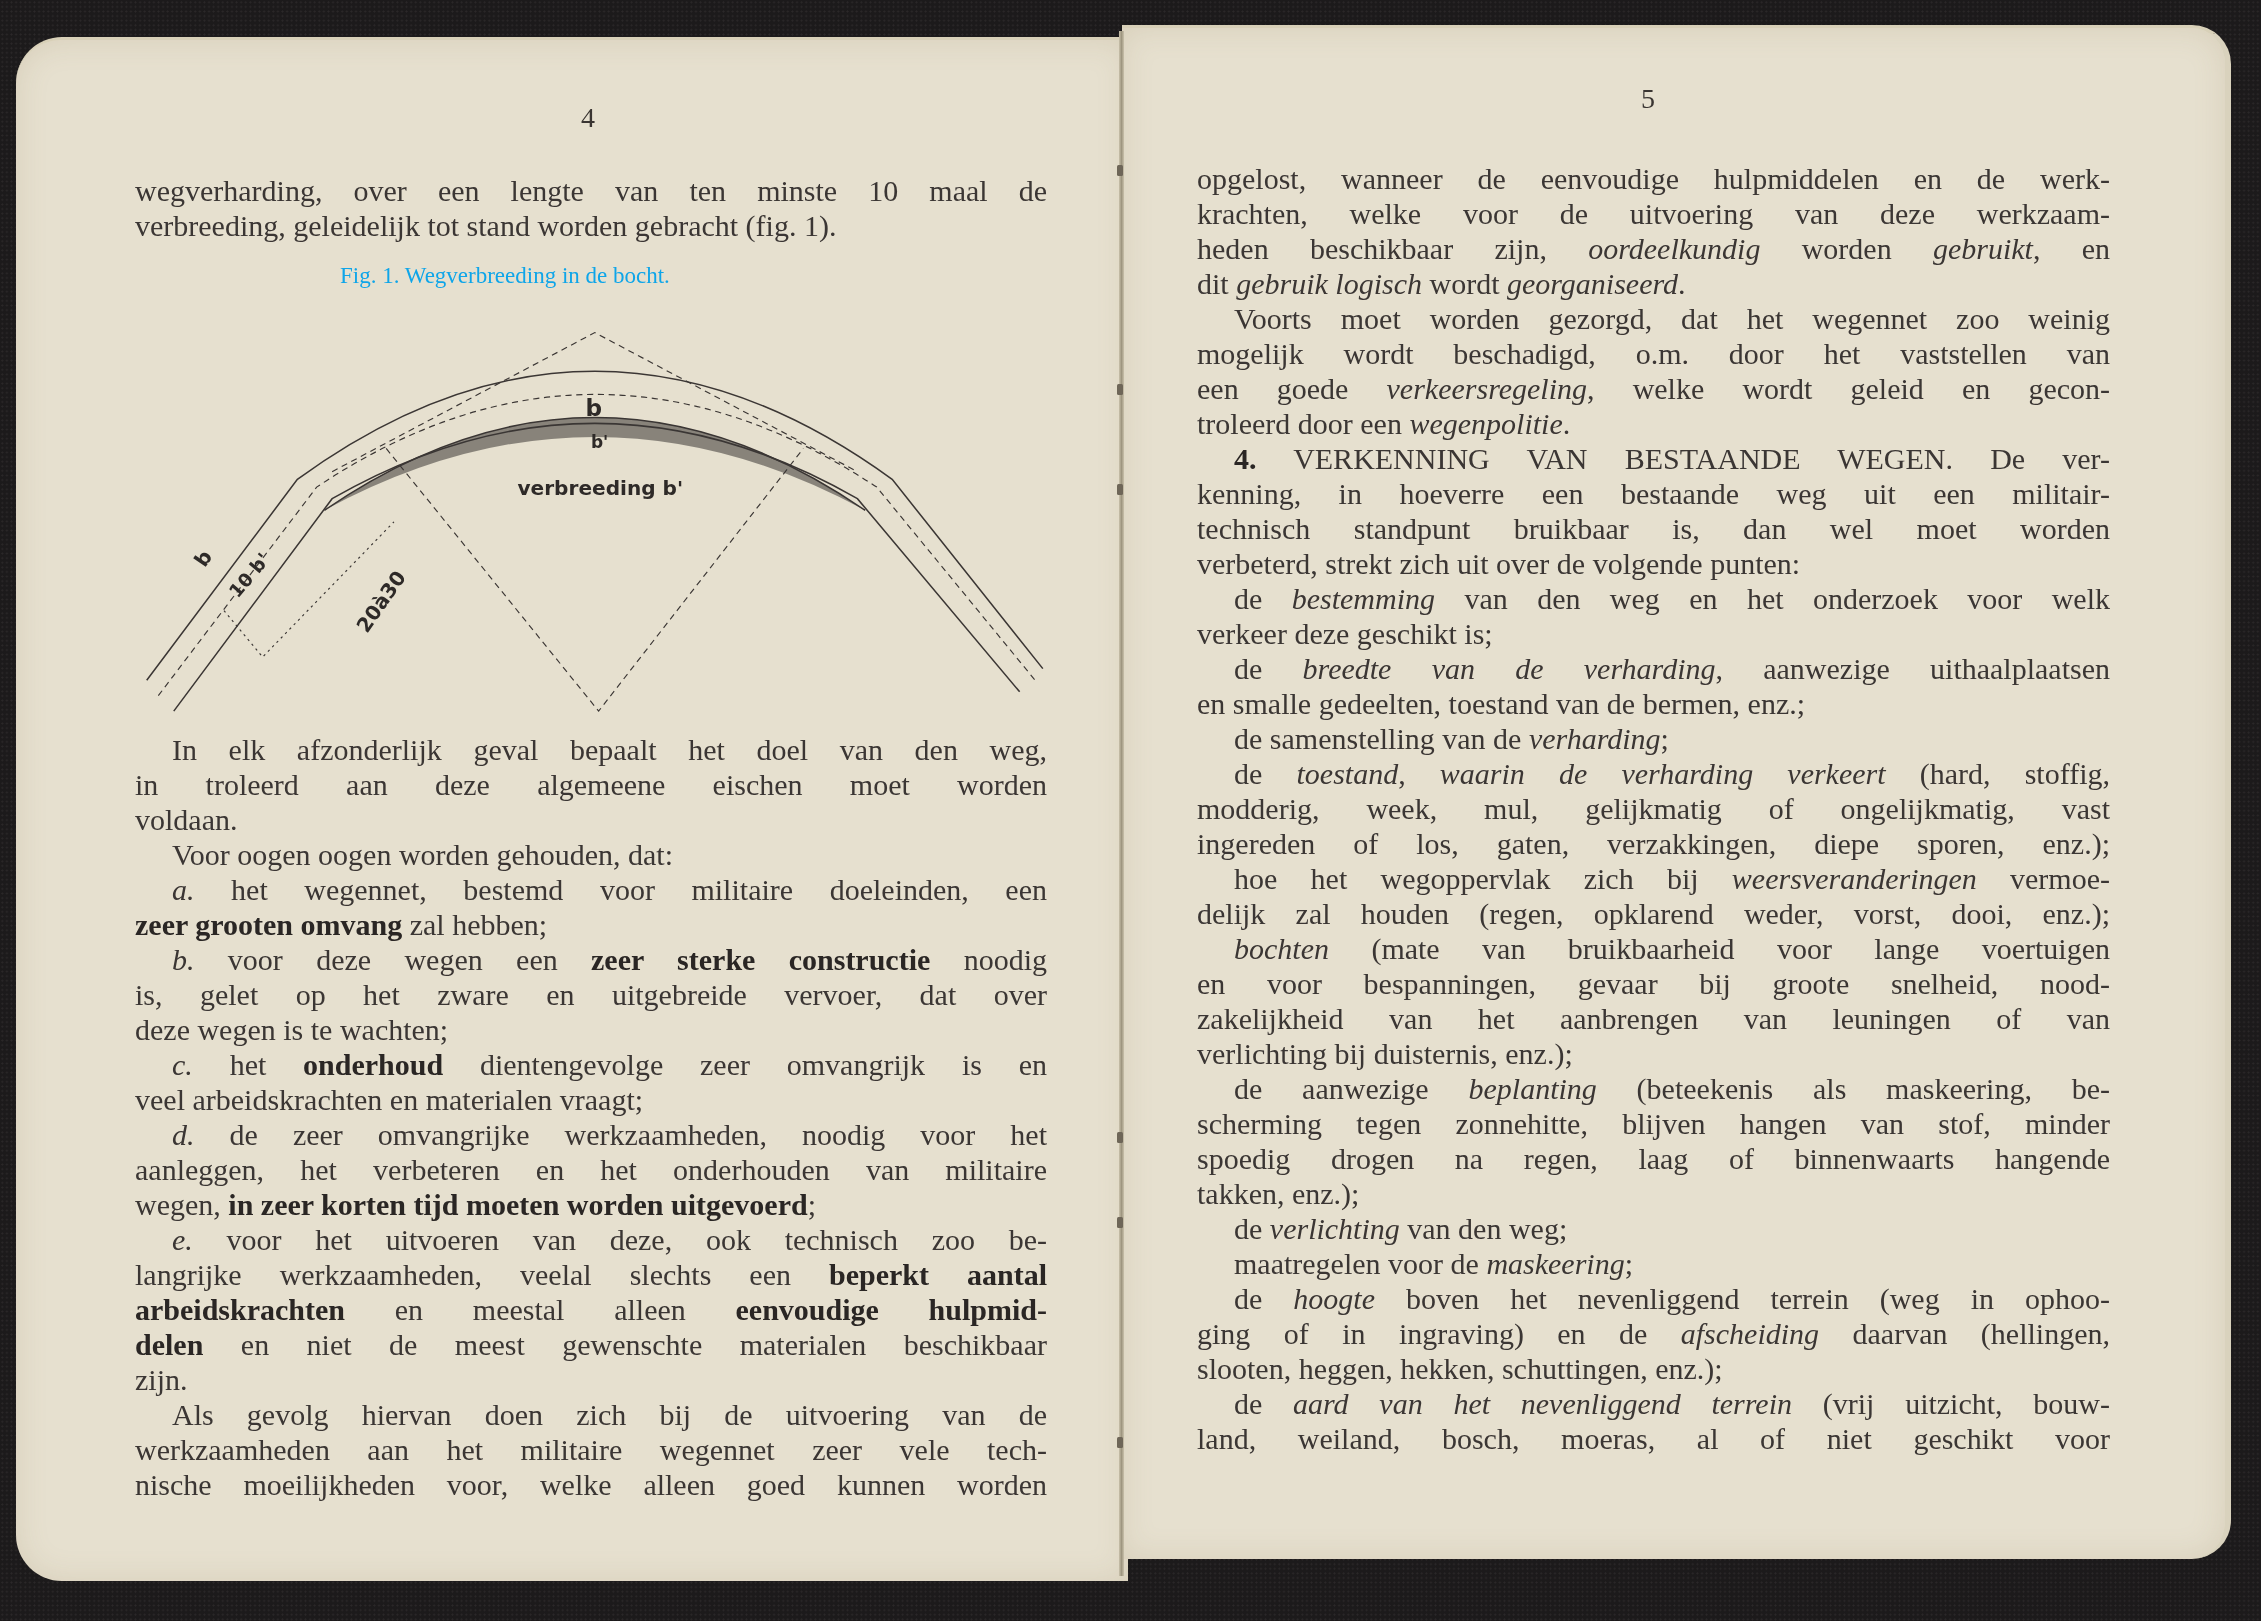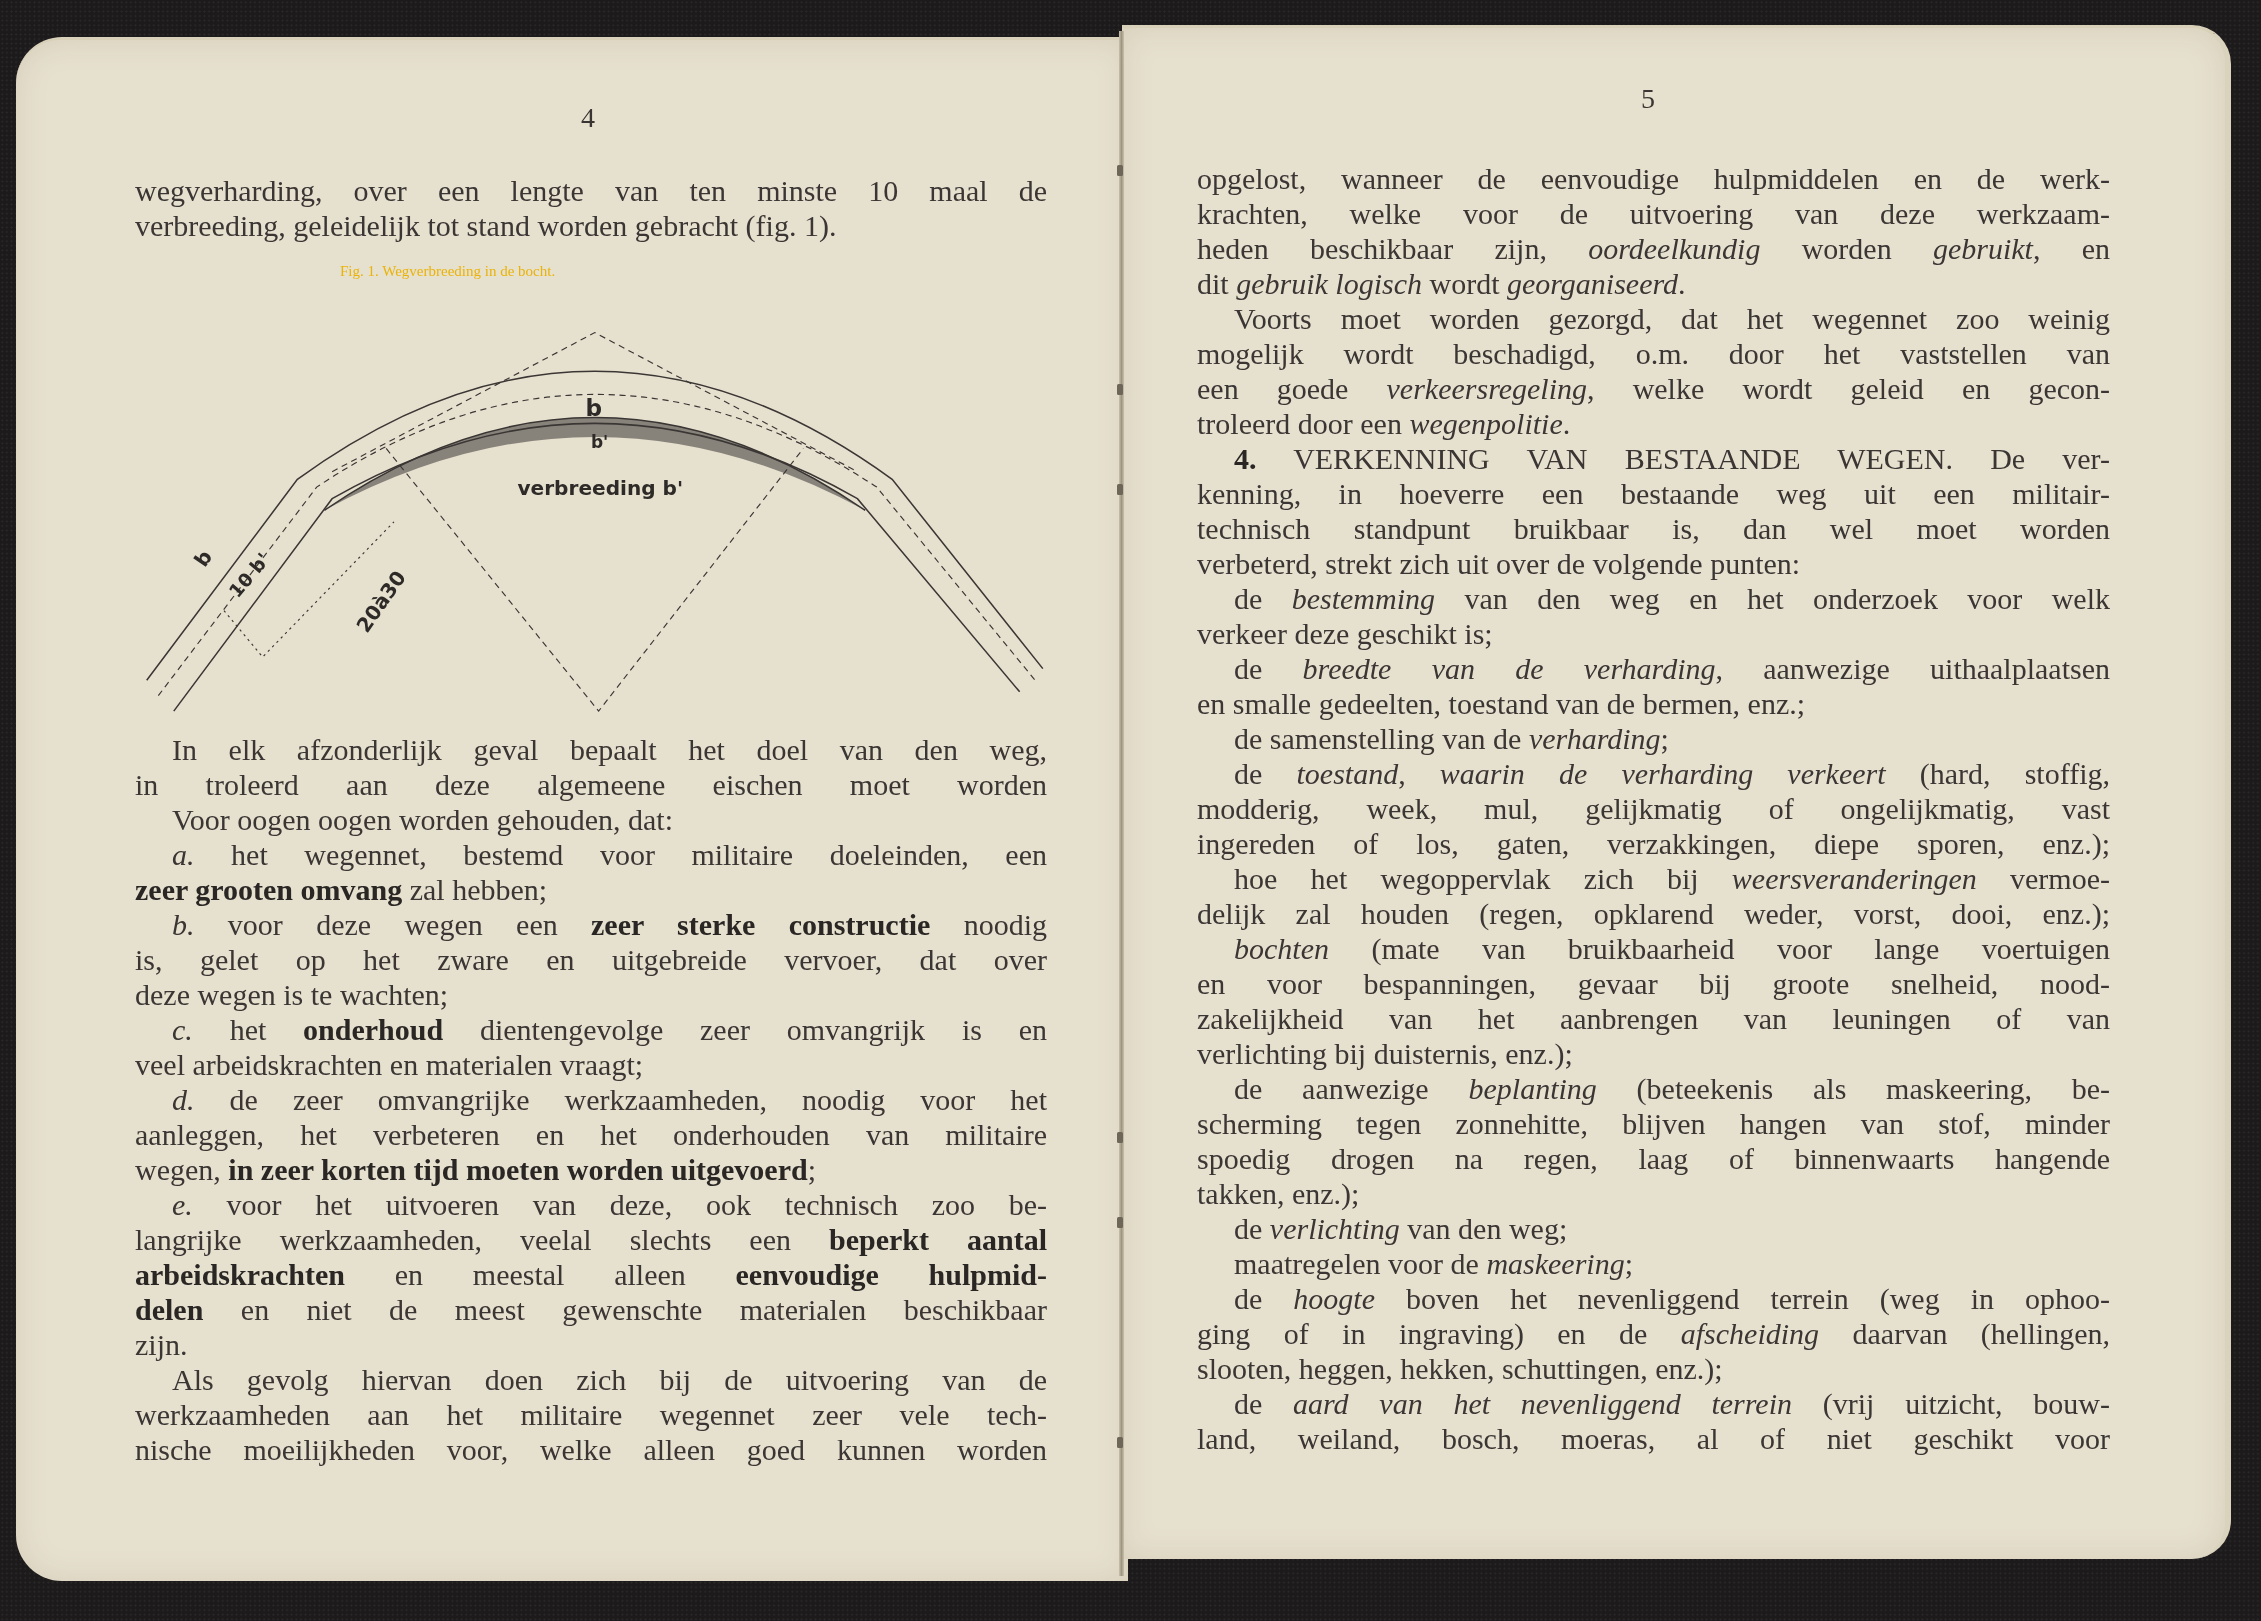--- a/index.html
+++ b/index.html
@@ -45,21 +45,21 @@
     position:absolute; color:#3b3634;
     font-size:30px; line-height:35px;
     text-align:justify;
   }
   .line { display:block; text-align:justify; text-align-last:justify; white-space:nowrap; }
   .line.end { text-align-last:left; }
   .ind { padding-left:37px; }
   b { font-weight:bold; color:#2a2624; }
   i { }
   .caption {
-    position:absolute; left:340px; top:263px; font-size:15px; color:#eab308;
+    position:absolute; left:340px; top:263px; font-size:23px; color:#0ea5e9;
   }
   .figure { position:absolute; left:139px; top:317px; width:927px; height:402px; }
 </style>
 </head>
 <body>
 
 <div class="book">
   <div class="page left"></div>
   <div class="page right"></div>
   <div class="gutter"></div>
@@ -100,20 +100,21 @@
       <text x="490" y="230" font-size="26">verbreeding b'</text>
       <text x="85" y="325" font-size="26" transform="rotate(-55 85 325)">b</text>
       <text x="128" y="365" font-size="24" transform="rotate(-50 128 365)">10 b'</text>
       <text x="295" y="410" font-size="26" transform="rotate(-55 295 410)">20à30</text>
     </g>
   </svg>
 
   <div class="text" style="left:135px;top:732px;width:912px">
     <span class="line ind">In elk afzonderlijk geval bepaalt het doel van den weg,</span>
     <span class="line">in troleerd aan deze algemeene eischen moet worden</span>
+    <span class="line end">voldaan.</span>
     <span class="line end ind">Voor oogen oogen worden gehouden, dat:</span>
 
     <span class="line ind"><i>a.</i> <span>het wegennet, bestemd voor militaire doeleinden, een</span></span>
     <span class="line end"><b>zeer grooten omvang</b><span> zal hebben;</span></span>
 
     <span class="line ind"><i>b.</i> <span>voor deze wegen een </span><b>zeer sterke constructie</b><span> noodig</span></span>
     <span class="line">is, gelet op het zware en uitgebreide vervoer, dat over</span>
     <span class="line end">deze wegen is te wachten;</span>
 
     <span class="line ind"><i>c.</i> <span>het </span><b>onderhoud</b><span> dientengevolge zeer omvangrijk is en</span></span>

